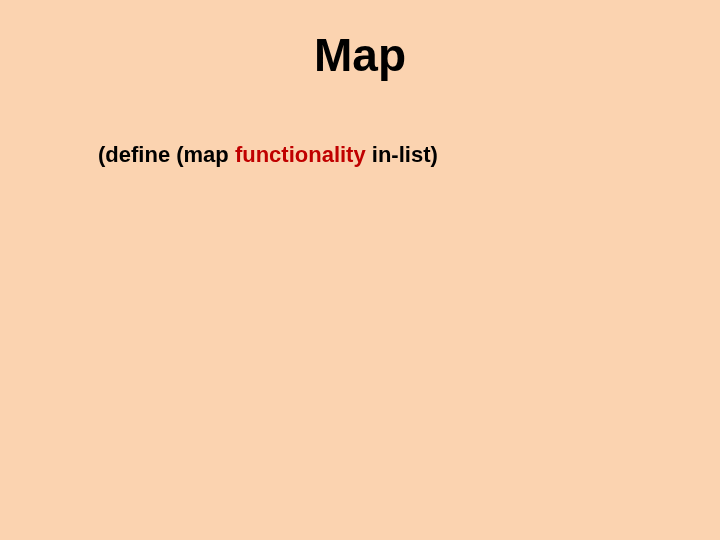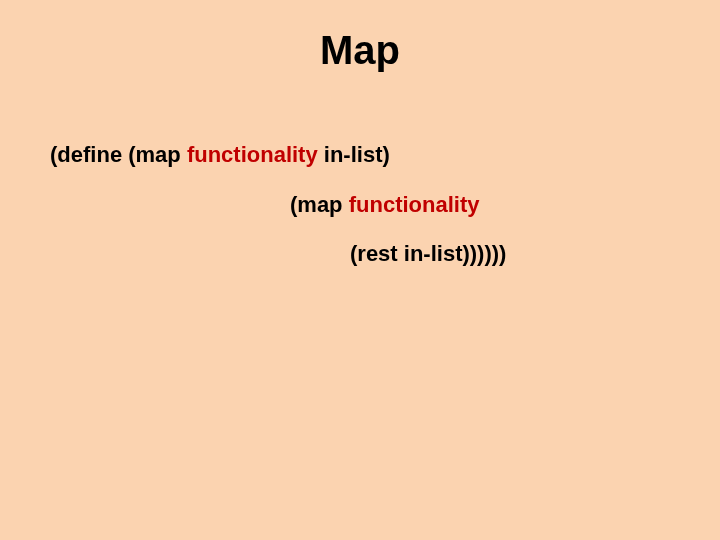--- a/index.html
+++ b/index.html
@@ -17,34 +17,35 @@
     height: 540px;
     position: relative;
     box-sizing: border-box;
   }
   .title {
     position: absolute;
     top: 28px;
     left: 0;
     width: 720px;
     text-align: center;
-    font-size: 40px;
+    font-size: 46px;
     font-weight: bold;
   }
   .body {
     position: absolute;
     top: 140px;
     left: 50px;
     right: 40px;
     font-size: 22px;
     font-weight: bold;
     line-height: 1.35;
   }
   .line {
     margin-bottom: 20px;
+    margin-left: 48px;
   }
   .params { color: #c00000; }
   .i1 { padding-left: 40px; }
   .i2 { padding-left: 120px; }
   .i3 { padding-left: 240px; }
   .i4 { padding-left: 300px; }
 </style>
 </head>
 <body>
 
@@ -53,22 +54,16 @@
   <div class="title">Map</div>
 
   <div class="body">
 
     <div class="line">
       <span>(define (map </span><span class="params">functionality</span><span> in-list)</span>
     </div>
 
 
 
-    <div class="line i3">
-      <span>(map </span><span class="params">functionality</span>
-    </div>
 
-    <div class="line i4">
-      <span>(rest in-list))))))</span>
-    </div>
 
   </div>
 </div>
 
 </body></html>

